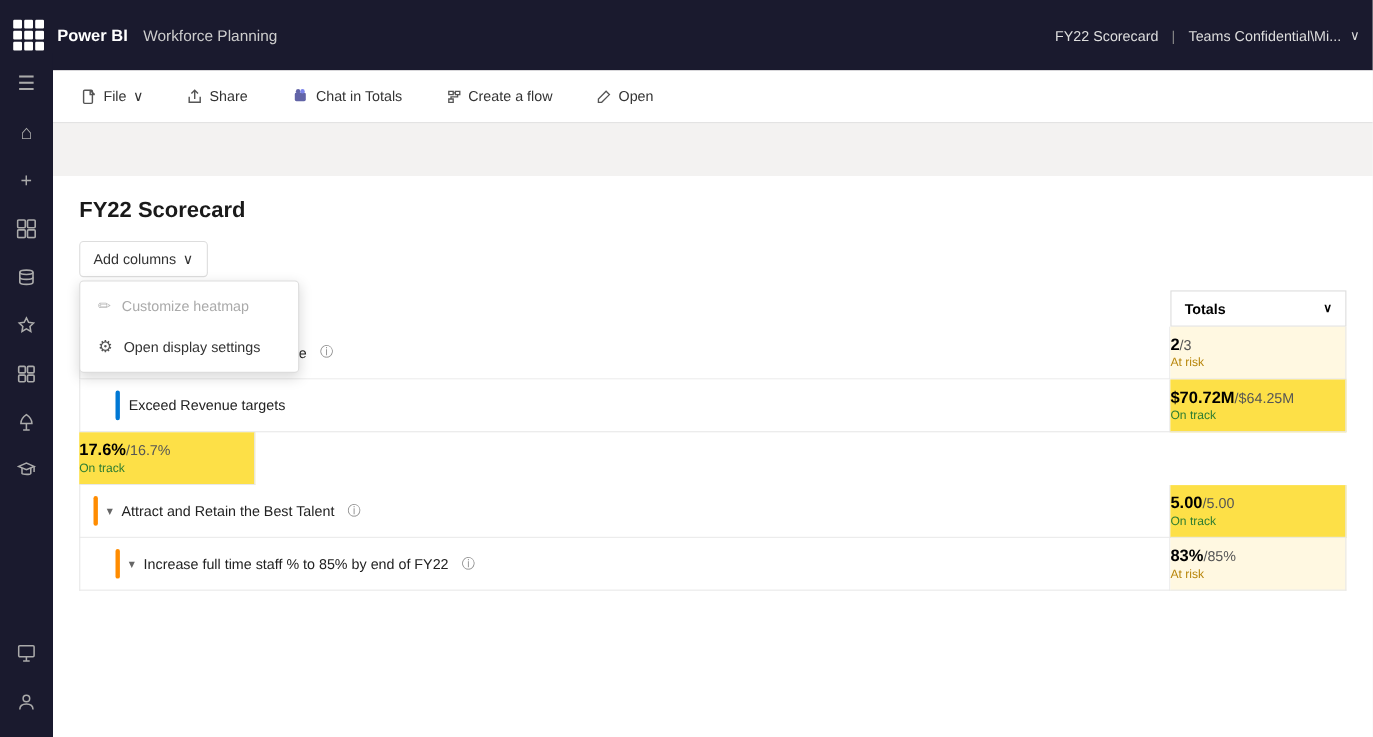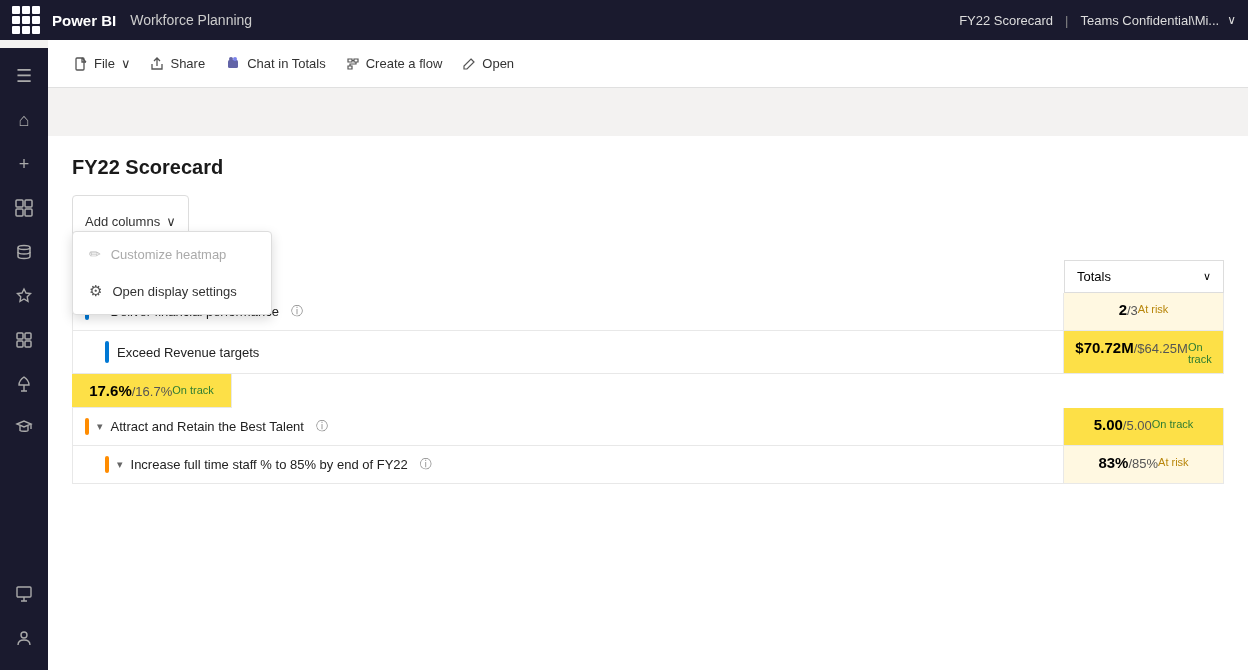--- a/index.html
+++ b/index.html
@@ -1,21 +1,21 @@
 <!DOCTYPE html>
 <html><head>
   <meta charset="utf-8">
   <style>
     * { box-sizing: border-box; margin: 0; padding: 0; }
     body { font-family: 'Segoe UI', Arial, sans-serif; background: #f3f2f1; width: 1248px; height: 670px; overflow: hidden; }
 
     
     .top-bar {
       background: #1a1a2e;
-      height: 40px;
+      height: 64px;
       display: flex;
       align-items: center;
       padding: 0 12px;
       color: white;
       gap: 8px;
     }
     .top-bar-apps-icon {
       width: 28px; height: 28px;
       display: grid; grid-template-columns: repeat(3,8px); grid-template-rows: repeat(3,8px);
       gap: 2px; cursor: pointer;
@@ -36,21 +36,21 @@
     .top-bar-separator { color: #888; margin: 0 4px; }
     .top-bar-chevron { cursor: pointer; font-size: 12px; }
 
     
     .toolbar {
       background: white;
       height: 48px;
       display: flex;
       align-items: center;
       padding: 0 16px;
-      gap: 0;
+      gap: 20px;
       border-bottom: 1px solid #e0e0e0;
       position: relative;
     }
     .toolbar-btn {
       display: flex; align-items: center; gap: 6px;
       padding: 6px 10px; border-radius: 4px; cursor: pointer;
       font-size: 13px; color: #333; background: none; border: none;
       white-space: nowrap;
     }
 
@@ -86,21 +86,21 @@
     .page-title {
       font-size: 20px; font-weight: 700; color: #1a1a1a;
     }
     .page-subtitle {
       font-size: 13px; color: #555;
     }
 
     
     .add-columns-btn {
       display: inline-flex; align-items: center; gap: 6px;
-      padding: 18px 12px; border: 1px solid #ddd; border-radius: 4px;
+      padding: 8px 12px; border: 1px solid #ddd; border-radius: 4px;
       background: white; cursor: pointer; font-size: 13px; color: #333;
       margin-bottom: 12px;
     }
 
     
     .dropdown-menu {
       position: absolute;
       left: 24px; top: 108px;
       background: white;
       border: 1px solid #ddd;
@@ -131,22 +131,22 @@
     .row-content.child { padding-left: 32px; }
 
     .row-indicator {
       width: 4px; min-height: 100%; border-radius: 2px;
     }
     .indicator-blue { background: #0078d4; }
     .indicator-orange { background: #ff8c00; }
 
     .row-total {
       width: 160px; min-width: 160px;
-      display: flex; justify-content: center;
-      padding: 8px 12px;
+      display: flex; flex-direction: column; justify-content: center;
+      padding: 8px 0;
       border: 1px solid #e8e8e8; border-left: none; border-top: none;
       font-size: 13px;
     }
     .total-value { font-size: 15px; font-weight: 600; }
     .total-value .secondary { font-weight: 400; color: #555; font-size: 13px; }
     .total-status { font-size: 11px; margin-top: 2px; }
     .bg-yellow { background: #fff8e1; }
     .bg-green { background: #fde047; }
     .status-at-risk { color: #b8860b; }
     .status-on-track { color: #2e7d32; }
@@ -159,21 +159,21 @@
       background: white;
     }
     .table-header-row {
       display: flex; justify-content: flex-end;
       margin-bottom: 0;
     }
     .totals-header {
       width: 160px; min-width: 160px;
       display: flex; align-items: center; justify-content: space-between;
       padding: 8px 12px;
-      font-weight: 400; font-size: 13px;
+      font-weight: 700; font-size: 13px;
       border: 1px solid #ddd;
     }
   </style>
 </head>
 <body>
 
 <div class="top-bar">
   <div class="top-bar-apps-icon">
     <span></span>
       <span></span>

